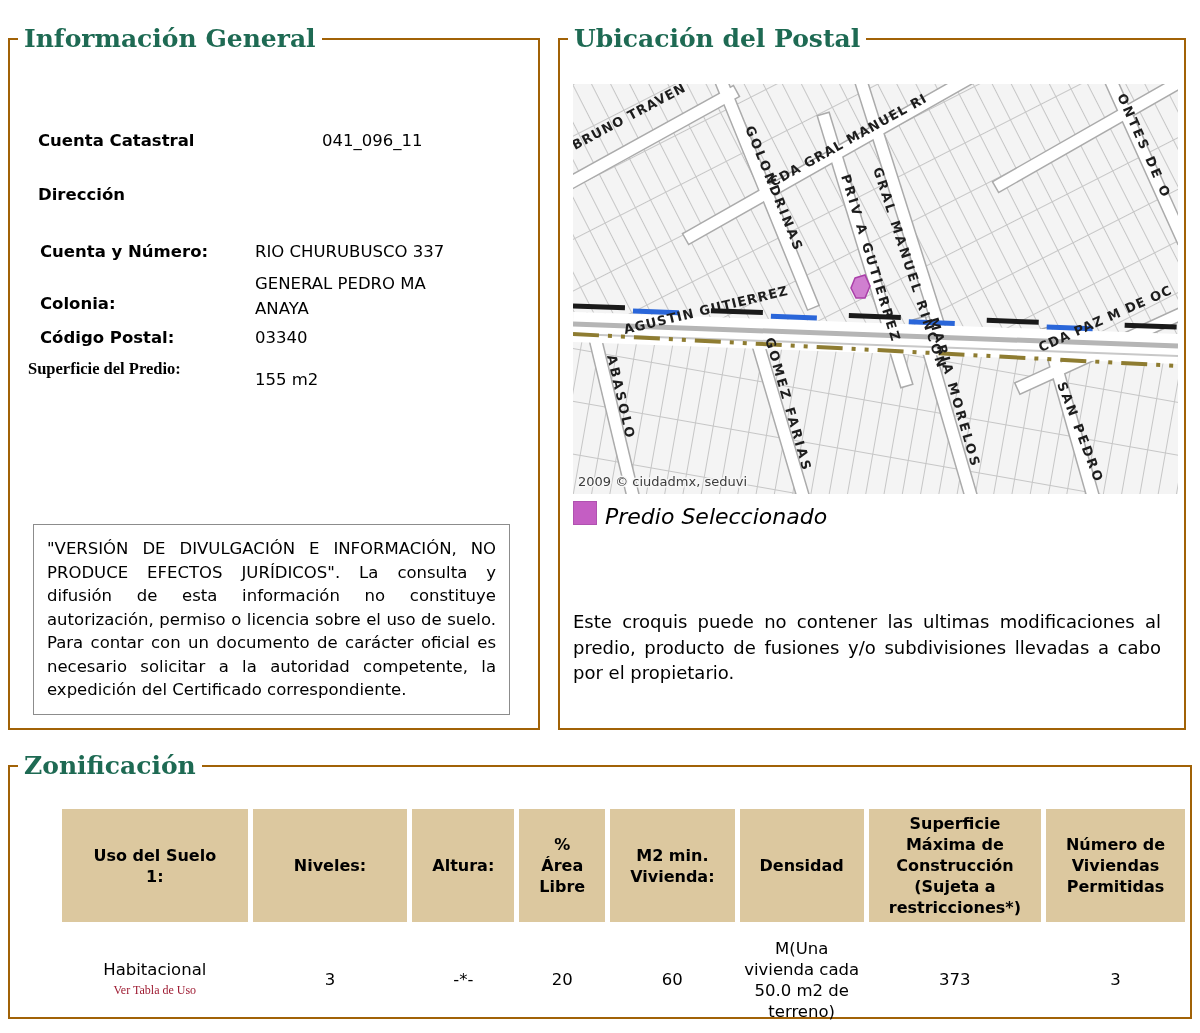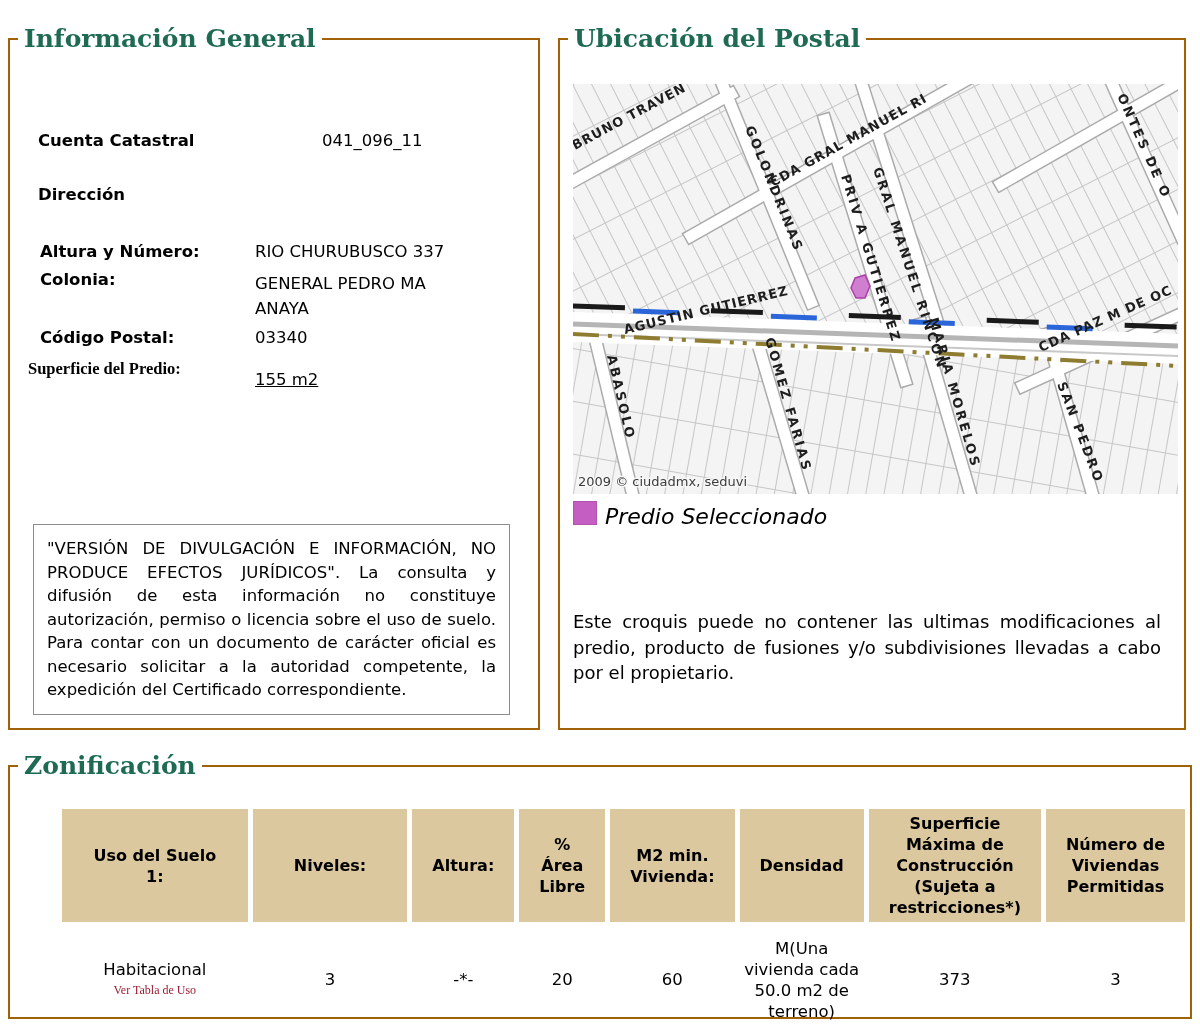--- a/index.html
+++ b/index.html
@@ -51,31 +51,31 @@
 <body>
 
 <fieldset id="fs-general">
   <legend>Información General</legend>
 
   <div class="abs lbl" style="left:28px; top:79px;">Cuenta Catastral</div>
   <div class="abs val" style="left:312px; top:79px;">041_096_11</div>
 
   <div class="abs lbl" style="left:28px; top:133px;">Dirección</div>
 
-  <div class="abs lbl" style="left:30px; top:190px;">Altura y Número:</div>
+  <div class="abs lbl" style="left:30px; top:190px;">Cuenta y Número:</div>
   <div class="abs val" style="left:245px; top:190px;">RIO CHURUBUSCO 337</div>
 
-  <div class="abs lbl" style="left:30px; top:218px;">Colonia:</div>
+  <div class="abs lbl" style="left:30px; top:242px;">Colonia:</div>
   <div class="abs val" style="left:245px; top:219px; width:225px; line-height:25px;">GENERAL PEDRO MA ANAYA</div>
 
   <div class="abs lbl" style="left:30px; top:276px;">Código Postal:</div>
   <div class="abs val" style="left:245px; top:276px;">03340</div>
 
   <div class="abs lbl" style="left:18px; top:306px; width:160px; line-height:22px;font-family:Liberation Serif, serif;">Superficie del Predio:</div>
-  <div class="abs val" style="left:245px; top:318px;text-decoration:underline;">155 m2</div>
+  <div class="abs val" style="left:245px; top:318px;">155 m2</div>
 
   <div class="abs" id="disclaimer-box">"VERSIÓN DE DIVULGACIÓN E INFORMACIÓN, NO PRODUCE EFECTOS JURÍDICOS". La consulta y difusión de esta información no constituye autorización, permiso o licencia sobre el uso de suelo. Para contar con un documento de carácter oficial es necesario solicitar a la autoridad competente, la expedición del Certificado correspondiente.</div>
 </fieldset>
 
 <fieldset id="fs-ubicacion">
   <legend>Ubicación del Postal</legend>
 
   <div class="abs" id="map-wrap">
     <svg viewBox="0 0 605 410" width="605" height="410">
       <defs>

